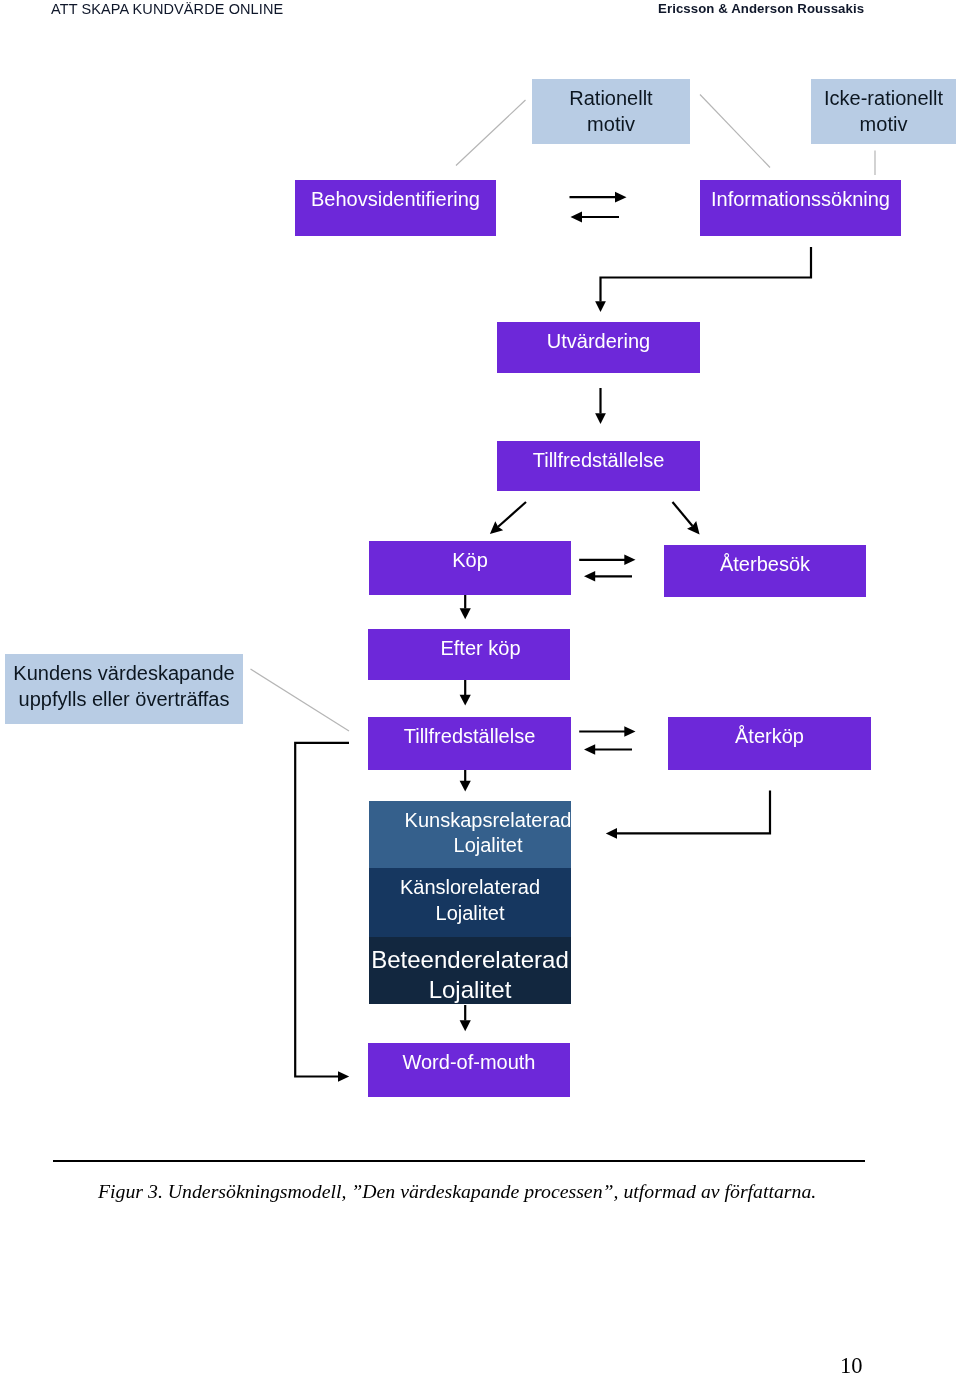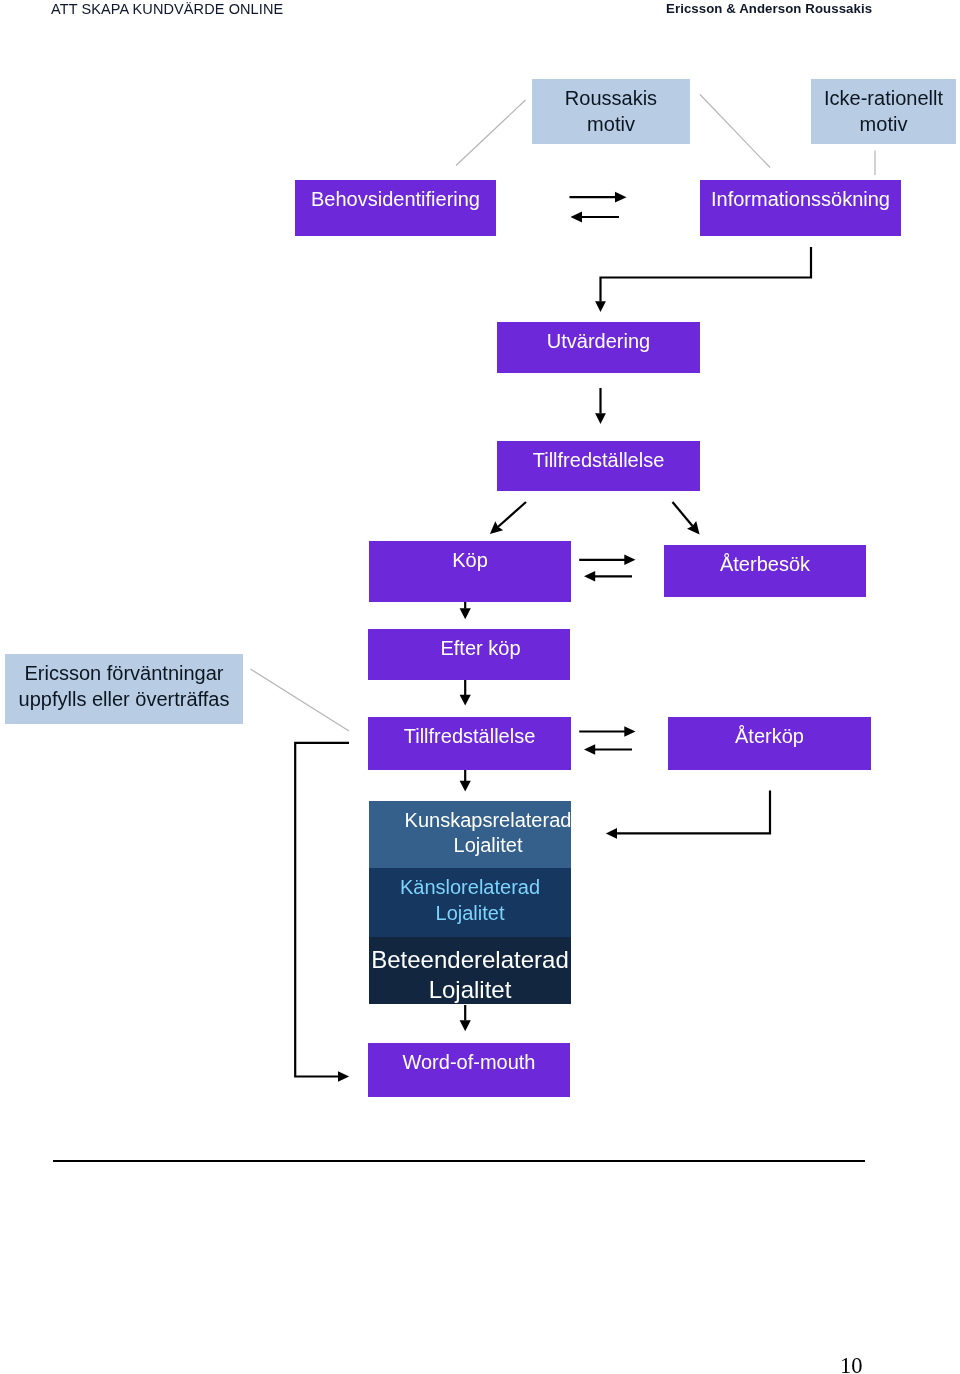--- a/index.html
+++ b/index.html
@@ -1,28 +1,28 @@
 <!DOCTYPE html>
 <html><head>
 <meta charset="utf-8">
 <title>ATT SKAPA KUNDVÄRDE ONLINE</title>
 <style>
   html,body{margin:0;padding:0;background:#ffffff;}
   body{width:960px;height:1374px;font-family:"Liberation Sans",sans-serif;position:relative;overflow:hidden;}
   .page{position:absolute;left:0;top:0;width:960px;height:1374px;background:#fff;}
   .hdr{position:absolute;font-size:14.5px;color:#0f172a;white-space:nowrap;letter-spacing:0.1px;}
   #hdr-left{left:51px;top:1px;}
-  #hdr-right{left:658px;top:1px;font-size:13.2px;font-weight:bold;margin-left:8px;}
+  #hdr-right{left:658px;top:1px;font-size:13.2px;font-weight:bold;}
   #diagram{position:absolute;left:0;top:0;width:960px;height:1374px;}
   .node{position:absolute;box-sizing:border-box;display:flex;align-items:flex-start;justify-content:center;padding-top:7.2px;}
   .node span{display:block;text-align:center;line-height:1.27;white-space:pre-line;}
   .n-navy{background:#6d28d9;color:#ffffff;}
   .n-light{background:#b8cce4;color:#0c1620;}
   .n-steel{background:#35608c;color:#ffffff;}
-  .n-mid{background:#163760;color:#7dd3fc;}
+  .n-mid{background:#163760;color:#ffffff;}
   .n-dark{background:#12273f;color:#ffffff;}
   .rule{position:absolute;left:53px;top:1159.8px;width:812px;height:2px;background:#000;}
   .cap{position:absolute;left:98px;top:1180px;font-family:"Liberation Serif",serif;font-style:italic;font-size:19.8px;color:#000;white-space:nowrap;}
   .pgnum{position:absolute;left:840px;top:1353px;font-family:"Liberation Serif",serif;font-size:22.5px;color:#000;}
 </style>
 </head>
 <body>
 
 <div class="page">
 
@@ -80,47 +80,47 @@
       <line x1="465.2" y1="1005" x2="465.2" y2="1020.5" fill="none"></line>
       <polygon points="465.2,1031.2 459.6,1020.3 470.8,1020.3" stroke="none"></polygon>
 
       <path d="M349,742.8 L295.2,742.8 L295.2,1076.5 L344,1076.5" fill="none"></path>
       <polygon points="349.2,1076.5 338,1071.2 338,1081.8" stroke="none"></polygon>
     </g>
   </svg>
 
   <div id="nodes">
       <div class="node n-light" style="left: 532px; top: 79px; width: 158px; height: 65px; font-size: 20px;">
-        <span>Roussakis
+        <span>Rationellt
 motiv</span>
       </div>
       <div class="node n-light" style="left: 811px; top: 79px; width: 145px; height: 65px; font-size: 20px;">
         <span>Icke-rationellt
 motiv</span>
       </div>
       <div class="node n-navy" style="left: 295px; top: 180px; width: 201px; height: 56px; font-size: 20px;">
         <span>Behovsidentifiering</span>
       </div>
       <div class="node n-navy" style="left: 700px; top: 180px; width: 201px; height: 56px; font-size: 20px;">
         <span>Informationssökning</span>
       </div>
       <div class="node n-navy" style="left: 497px; top: 322px; width: 203px; height: 51px; font-size: 20px;">
         <span>Utvärdering</span>
       </div>
       <div class="node n-navy" style="left: 497px; top: 441px; width: 203px; height: 50px; font-size: 20px;">
         <span>Tillfredställelse</span>
       </div>
-      <div class="node n-navy" style="left: 369px; top: 541px; width: 202px; height: 61px; font-size: 20px;">
+      <div class="node n-navy" style="left: 369px; top: 541px; width: 202px; height: 54px; font-size: 20px;">
         <span>Köp</span>
       </div>
       <div class="node n-navy" style="left: 647px; top: 545px; width: 202px; height: 52px; font-size: 20px; margin-left: 17px;">
         <span>Återbesök</span>
       </div>
       <div class="node n-light" style="left: 5px; top: 654px; width: 238px; height: 70px; font-size: 20px;">
-        <span>Ericsson förväntningar
+        <span>Kundens värdeskapande
 uppfylls eller överträffas</span>
       </div>
       <div class="node n-navy" style="left: 368px; top: 629px; width: 202px; height: 51px; font-size: 20px; padding-left: 23px;">
         <span>Efter köp</span>
       </div>
       <div class="node n-navy" style="left: 368px; top: 717px; width: 203px; height: 53px; font-size: 20px;">
         <span>Tillfredställelse</span>
       </div>
       <div class="node n-navy" style="left: 668px; top: 717px; width: 203px; height: 53px; font-size: 20px;">
         <span>Återköp</span>
@@ -136,14 +136,15 @@
       <div class="node n-dark" style="left: 369px; top: 937.4px; width: 202px; height: 67px; font-size: 24px;">
         <span>Beteenderelaterad
 Lojalitet</span>
       </div>
       <div class="node n-navy" style="left: 368px; top: 1043px; width: 202px; height: 54px; font-size: 20px;">
         <span>Word-of-mouth</span>
       </div>
     </div>
 
   <div class="rule"></div>
+  <div class="cap">Figur 3. Undersökningsmodell, ”Den värdeskapande processen”, utformad av författarna.</div>
   <div class="pgnum">10</div>
 </div>
 
 </body></html>

